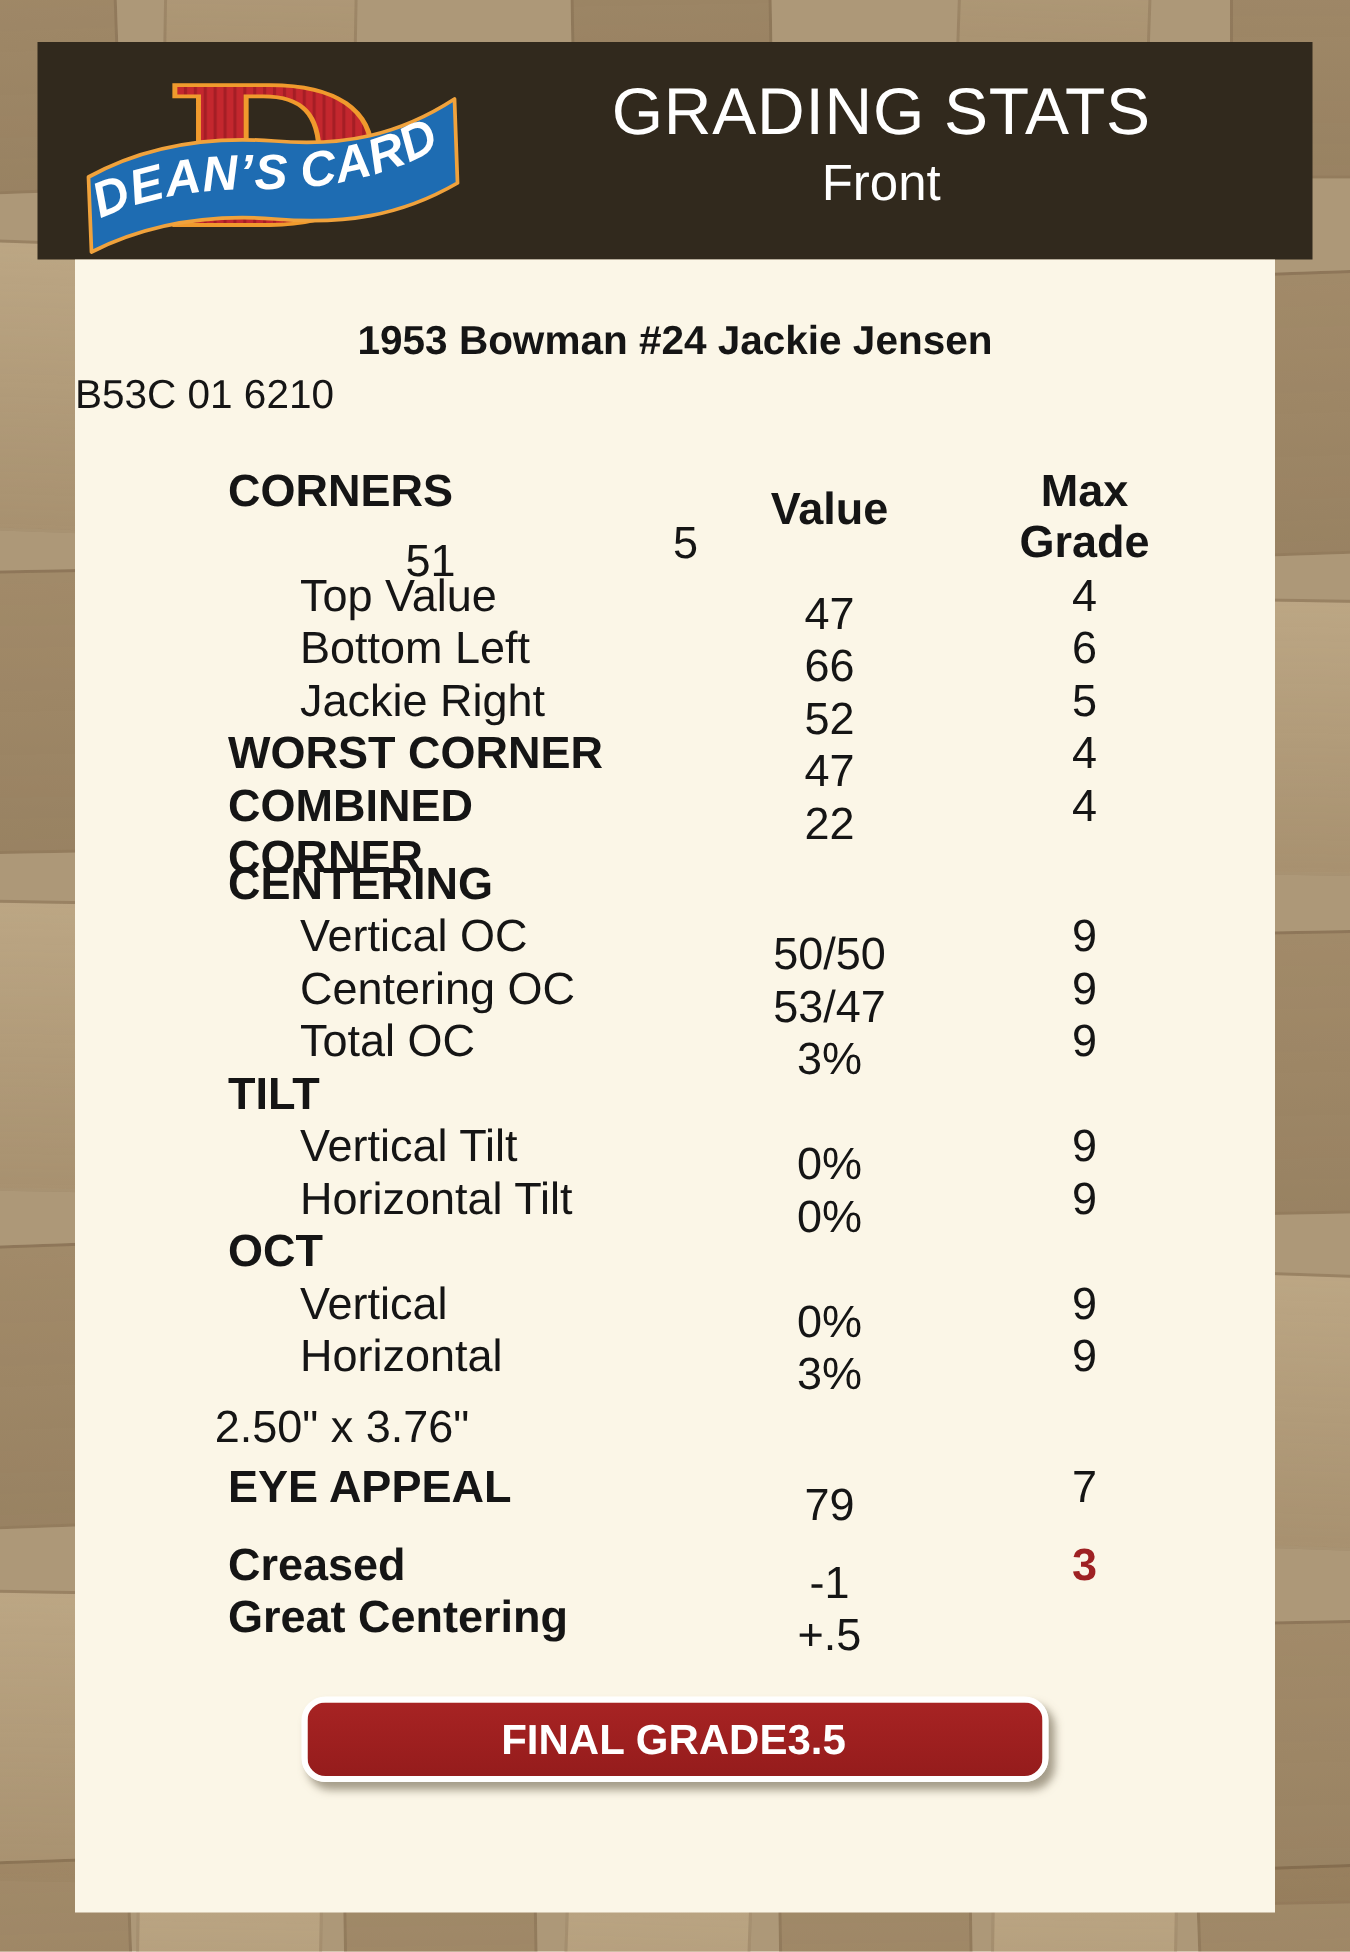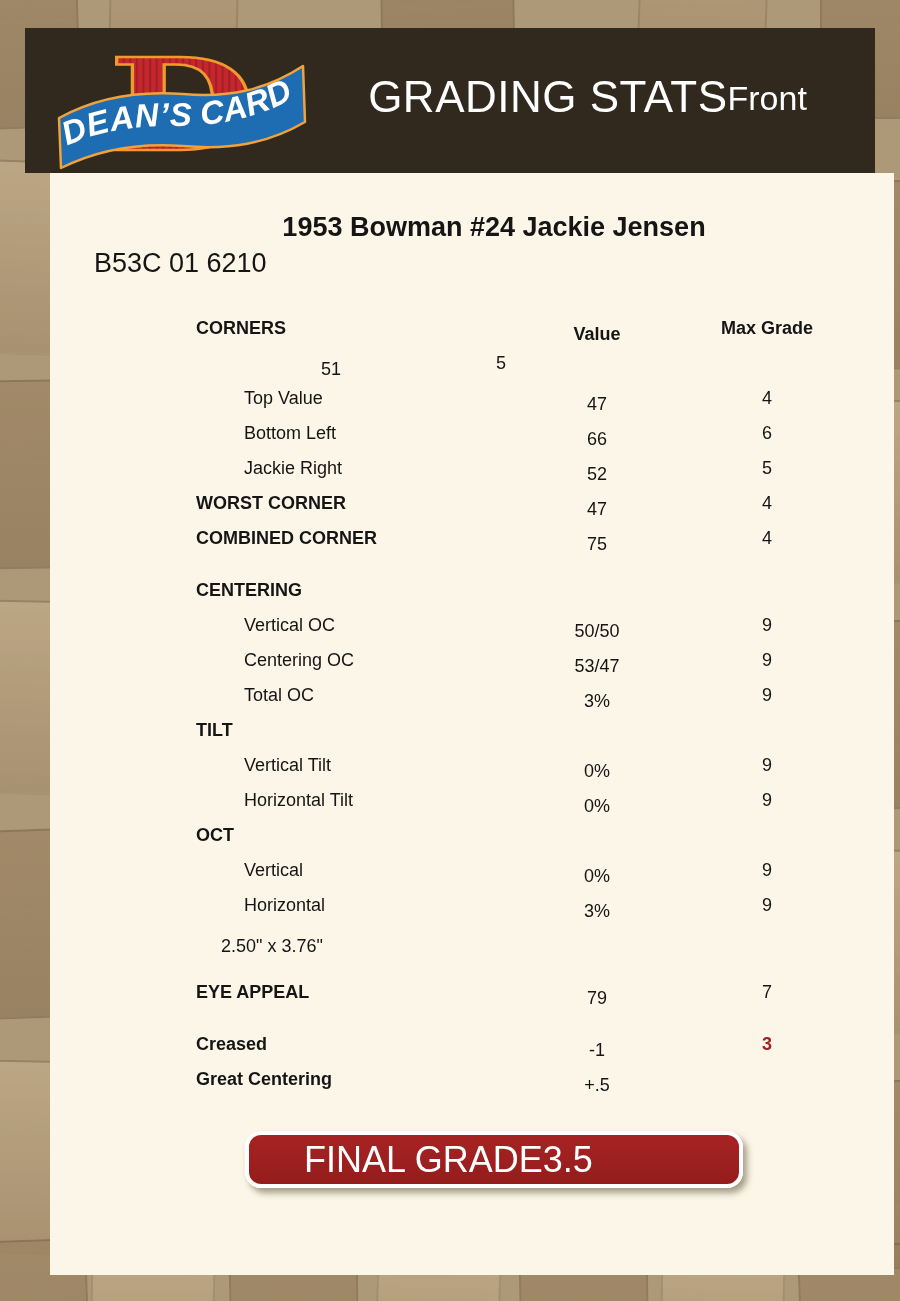--- a/index.html
+++ b/index.html
@@ -15,53 +15,53 @@
   .bg-card.dark{background:linear-gradient(180deg,rgba(150,124,90,.50),rgba(128,104,72,.45));}
 
   
   .header-bar{
     position:absolute;left:25px;top:28px;width:850px;height:145px;
     background:#31291d;z-index:2;
   }
   .logo{position:absolute;left:26px;top:4px;width:262px;height:138px;}
   .header-titles{
     position:absolute;left:250px;top:0;width:625px;height:129px;
-    display:flex;flex-direction:row;justify-content:center;align-items:center;
+    display:flex;flex-direction:column;justify-content:center;align-items:center;
     padding-top:8px;box-sizing:border-box;color:#ffffff;
   }
   .header-title{font-size:44px;line-height:1.12;letter-spacing:.5px;}
   .header-subtitle{font-size:34px;line-height:1.2;margin-top:3px;}
 
   
   .panel{
     position:absolute;left:50px;top:173px;width:800px;height:1102px;
-    background:#fbf6e7;z-index:2;color:#151515;padding-left:44px;
+    background:#fbf6e7;z-index:2;color:#151515;
   }
   .card-title{margin-top:36px;text-align:center;font-size:27px;font-weight:bold;line-height:36px;}
   .card-code{text-align:left;font-size:27px;line-height:36px;}
 
   .grade-table{margin:30px 0 0 102px;}
-  .t-row{display:flex;align-items:center;height:35px;font-size:18px;}
+  .t-row{display:flex;height:35px;font-size:30px;}
   .t-row.gap{margin-top:17px;}
   .bold{font-weight:bold;}
   .c-label{width:266px;}
   .c-label.indent{padding-left:48px;width:218px;}
   .c-value{width:270px;text-align:center;margin-top:12px;}
   .c-value.wide{position:relative;left:-59px;}
   .c-max{width:140px;text-align:center;position:relative;left:-35px;}
   .c-max.red{color:#9e2123;font-weight:bold;}
 
   
   .final-grade{
     margin:34px auto 0;width:378px;height:49px;
     background:linear-gradient(180deg,#a72323,#951c1c);
     border:4px solid #ffffff;border-radius:16px;
     box-shadow:4px 5px 6px rgba(95,84,62,.55);
-    display:flex;align-items:center;justify-content:flex-start;
-    padding:0 57px 0 55px;color:#ffffff;font-weight:normal;font-size:36px;
+    display:flex;align-items:center;justify-content:center;
+    padding:0 57px 0 55px;color:#ffffff;font-weight:bold;font-size:28px;
   }
 </style>
 </head>
 <body>
 
 <div class="bg-collage">
   <div class="bg-card dark" style="left:-55px;top:-60px;width:130px;height:185px;transform:rotate(-2deg)"></div>
   <div class="bg-card light" style="left:110px;top:-125px;width:125px;height:175px;transform:rotate(1deg)"></div>
   <div class="bg-card dark" style="left:380px;top:-110px;width:130px;height:170px;transform:rotate(-1deg)"></div>
   <div class="bg-card light" style="left:640px;top:-130px;width:125px;height:175px;transform:rotate(2deg)"></div>
@@ -140,21 +140,21 @@
       <div class="c-value">52</div>
       <div class="c-max">5</div>
     </div>
     <div class="t-row">
       <div class="c-label bold">WORST CORNER</div>
       <div class="c-value">47</div>
       <div class="c-max">4</div>
     </div>
     <div class="t-row">
       <div class="c-label bold">COMBINED CORNER</div>
-      <div class="c-value">75</div>
+      <div class="c-value">22</div>
       <div class="c-max">4</div>
     </div>
 
     <div class="t-row gap">
       <div class="c-label bold">CENTERING</div>
       <div class="c-value"></div>
       <div class="c-max"></div>
     </div>
     <div class="t-row">
       <div class="c-label indent">Vertical OC</div>

